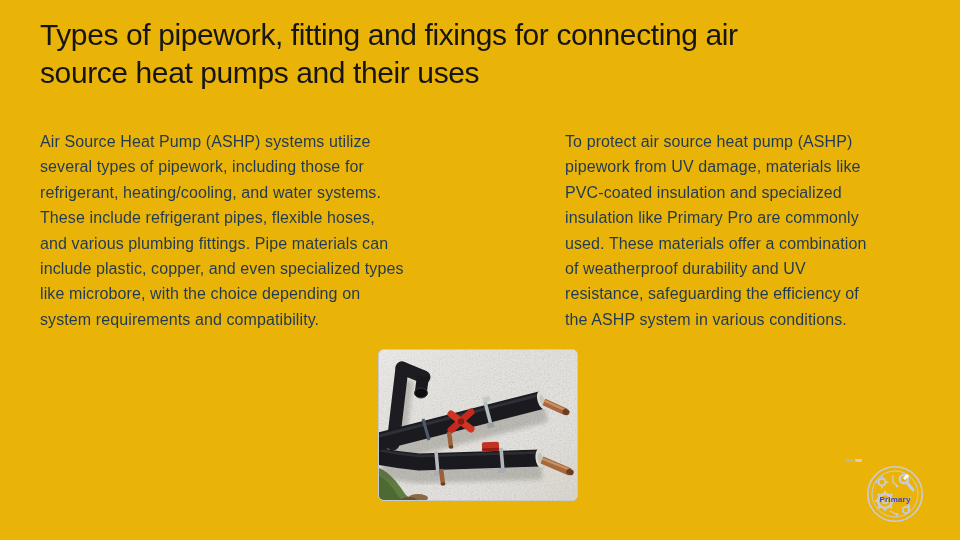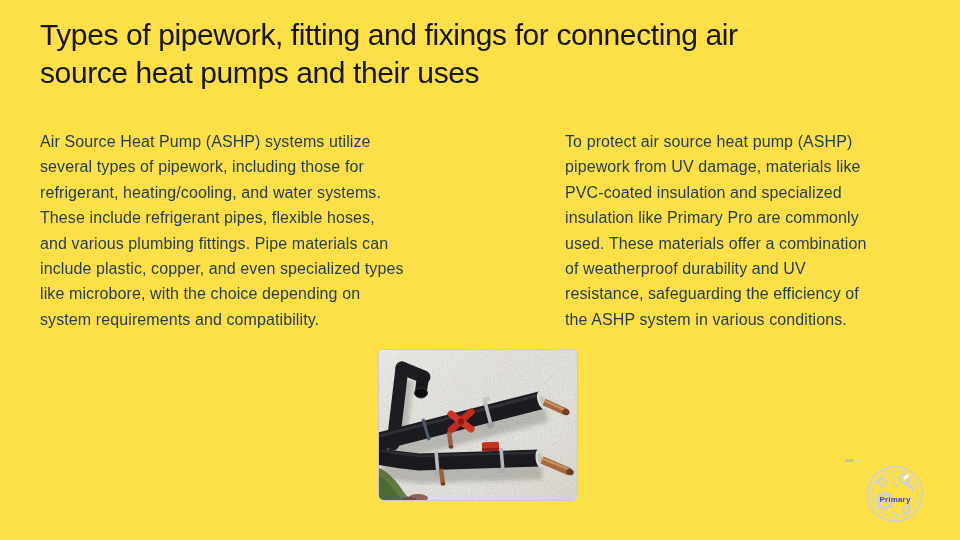--- a/index.html
+++ b/index.html
@@ -3,21 +3,21 @@
 <meta charset="utf-8">
 <style>
   html, body { margin: 0; padding: 0; }
   body {
     width: 960px; height: 540px;
     background: #ffffff;
     overflow: hidden;
     font-family: "Liberation Sans", sans-serif;
     position: relative;
   }
-  .slide { position: absolute; inset: 0; background: #fde047; }
+  .slide { position: absolute; inset: 0; background: #eab308; }
 
   .title {
     position: absolute;
     left: 40px; top: 16px;
     width: 895px;
     margin: 0;
     font-size: 30px;
     line-height: 38px;
     font-weight: 400;
     letter-spacing: -0.4px;

